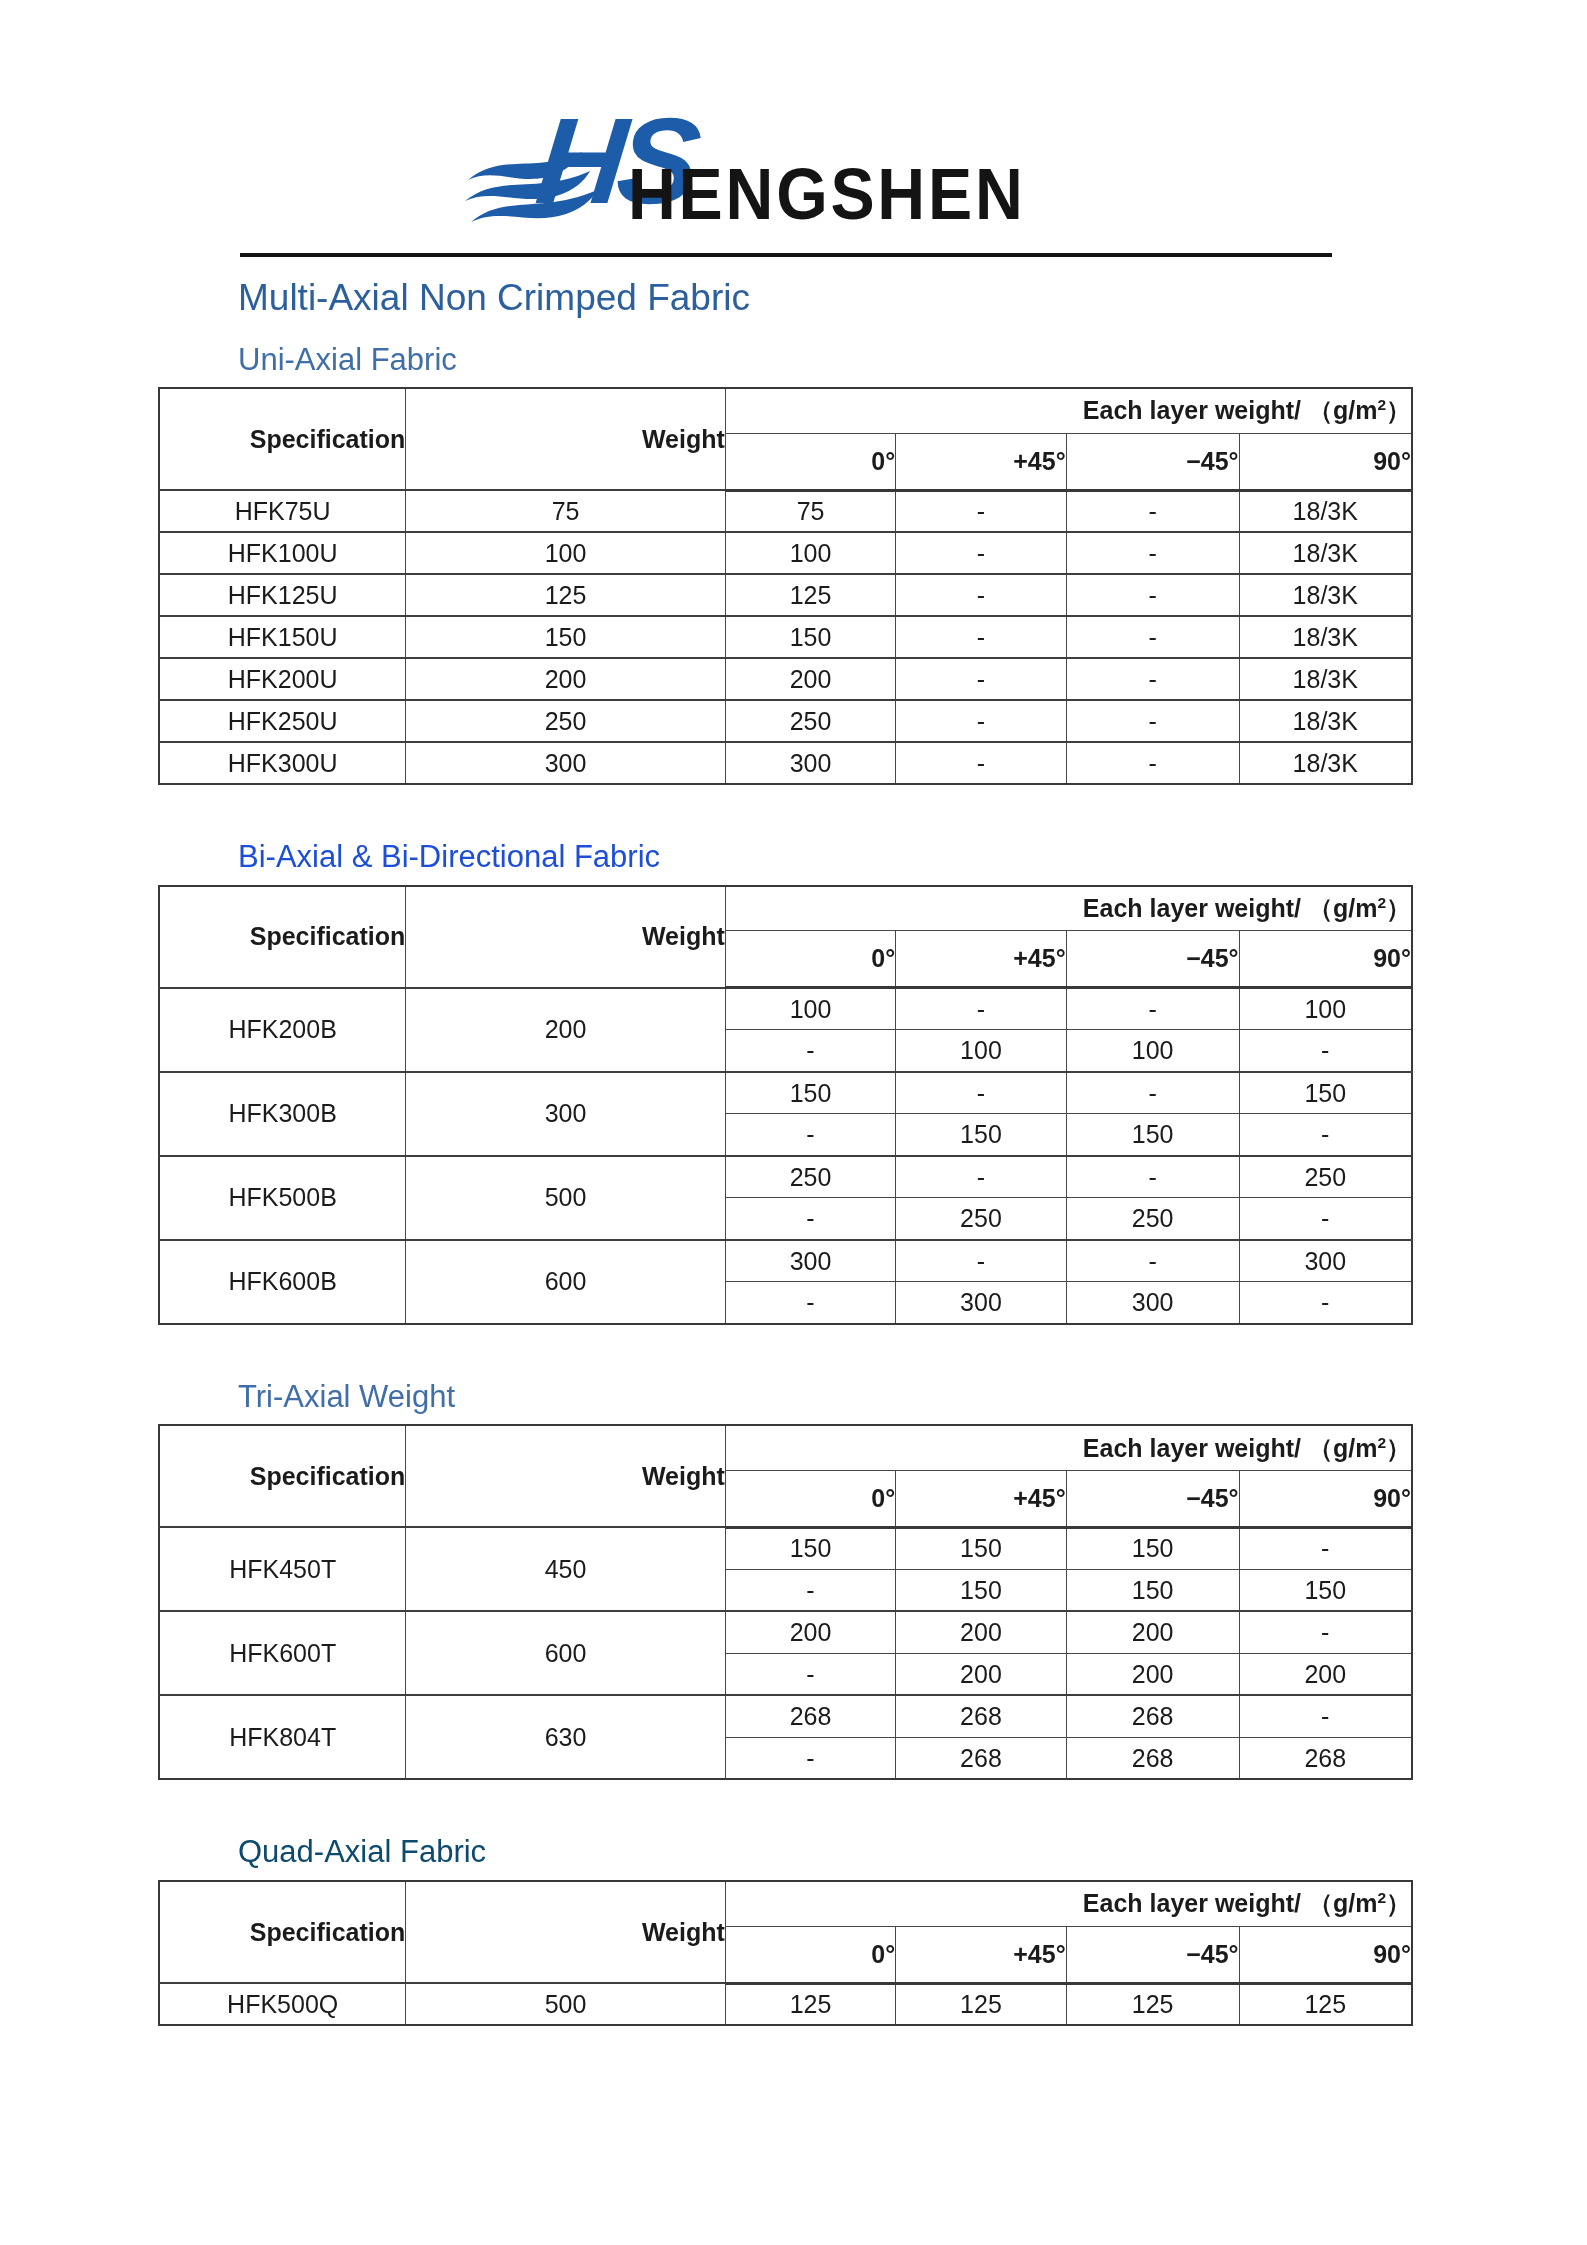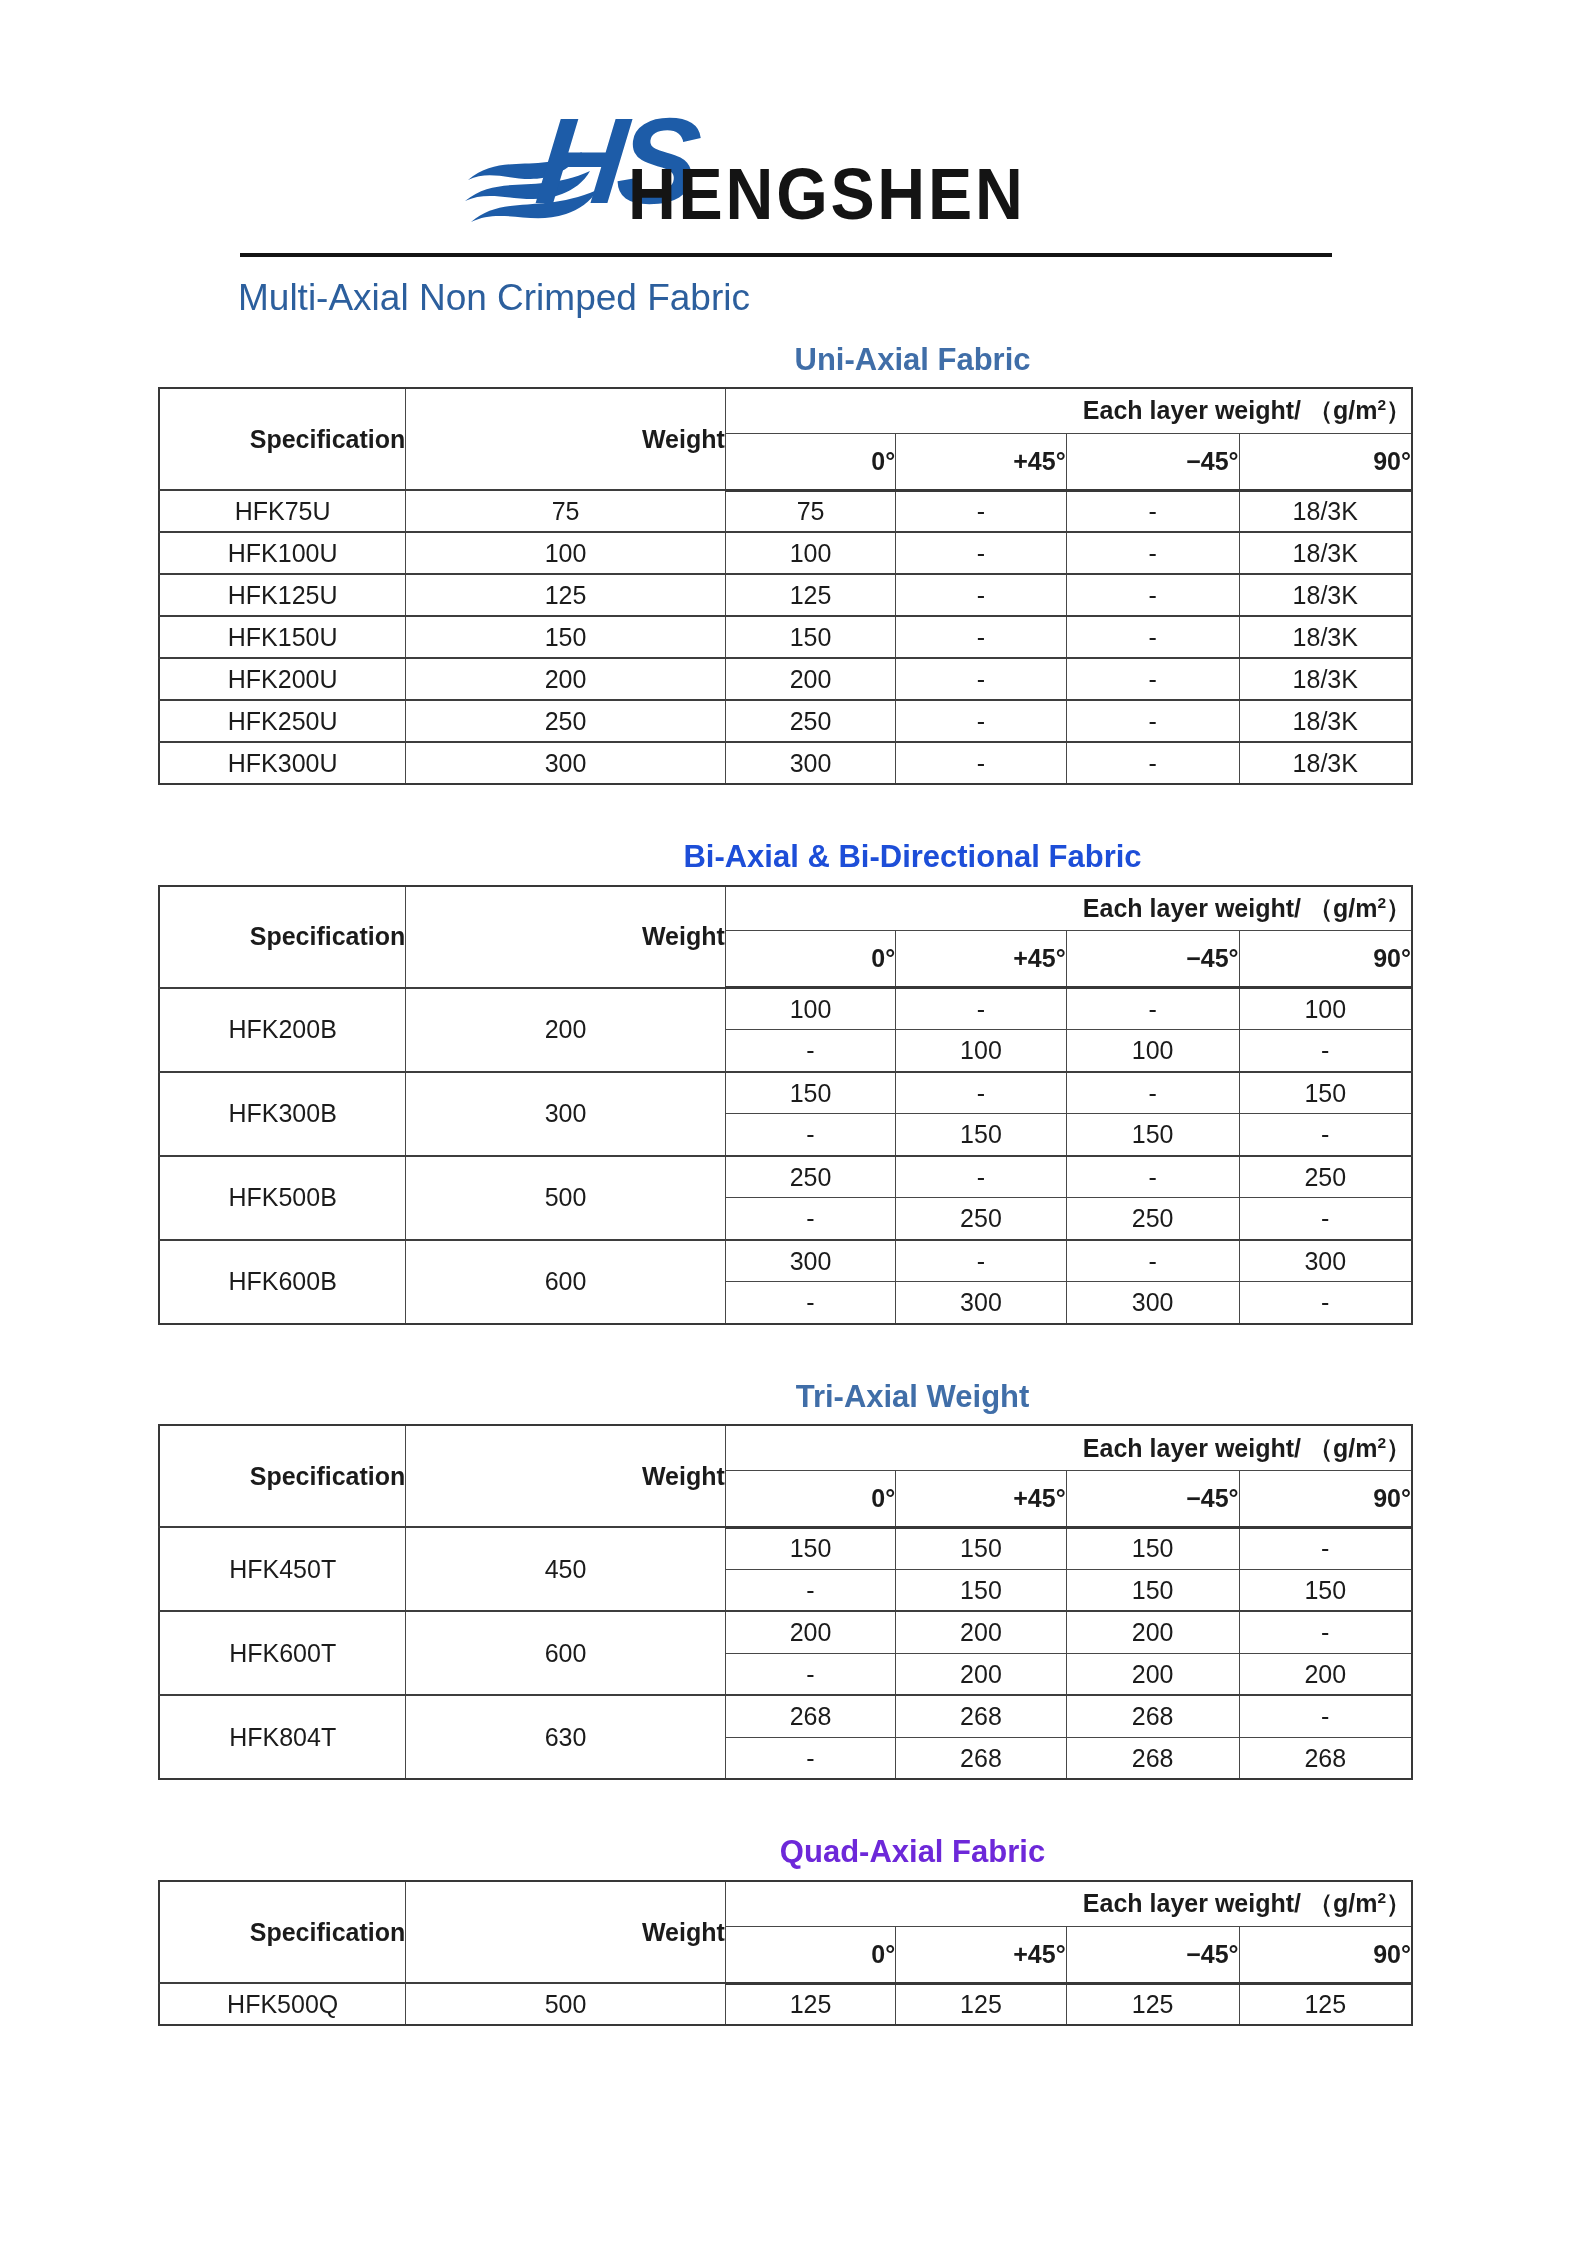--- a/index.html
+++ b/index.html
@@ -34,23 +34,22 @@
     border:none; margin:0 0 0 240px;
     width:1092px; border-top:4px solid #141414;
   }
   h1.page-title {
     margin:20px 0 0 238px;
     font-size:37px; line-height:1.15; font-weight:normal;
     color:#2c5f9d;
   }
   .fabric-section h2 {
     margin:54px 0 10px 238px;
-    font-size:31px; line-height:1.15; font-weight:bold;
+    font-size:31px; line-height:1.15; font-weight:normal;
     color:#406ea8;
-    text-align:center;
   }
   .fabric-section:first-child h2 { margin-top:22px; }
 
   
   table.spec-table {
     border-collapse:collapse; table-layout:fixed;
     width:1255px; margin-left:158px;
     font-size:25px; color:#1b1b1b;
     border:2px solid #383838;
   }
@@ -319,21 +318,21 @@
             <tr class="sub-row">
               <td>-</td>
               <td>268</td>
               <td>268</td>
               <td>268</td>
             </tr>
           </tbody>
         </table>
       </section>
       <section class="fabric-section">
-        <h2 style="color: #6d28d9;">Quad-Axial Fabric</h2>
+        <h2 style="color: #0c4a6e;">Quad-Axial Fabric</h2>
         <table class="spec-table">
           <colgroup>
             <col class="col-spec" style="width:19.7%">
             <col class="col-weight" style="width:25.5%">
             <col class="col-a0" style="width:13.6%">
             <col class="col-a45p" style="width:13.6%">
             <col class="col-a45m" style="width:13.8%">
             <col class="col-a90" style="width:13.8%">
           </colgroup>
           <thead>

